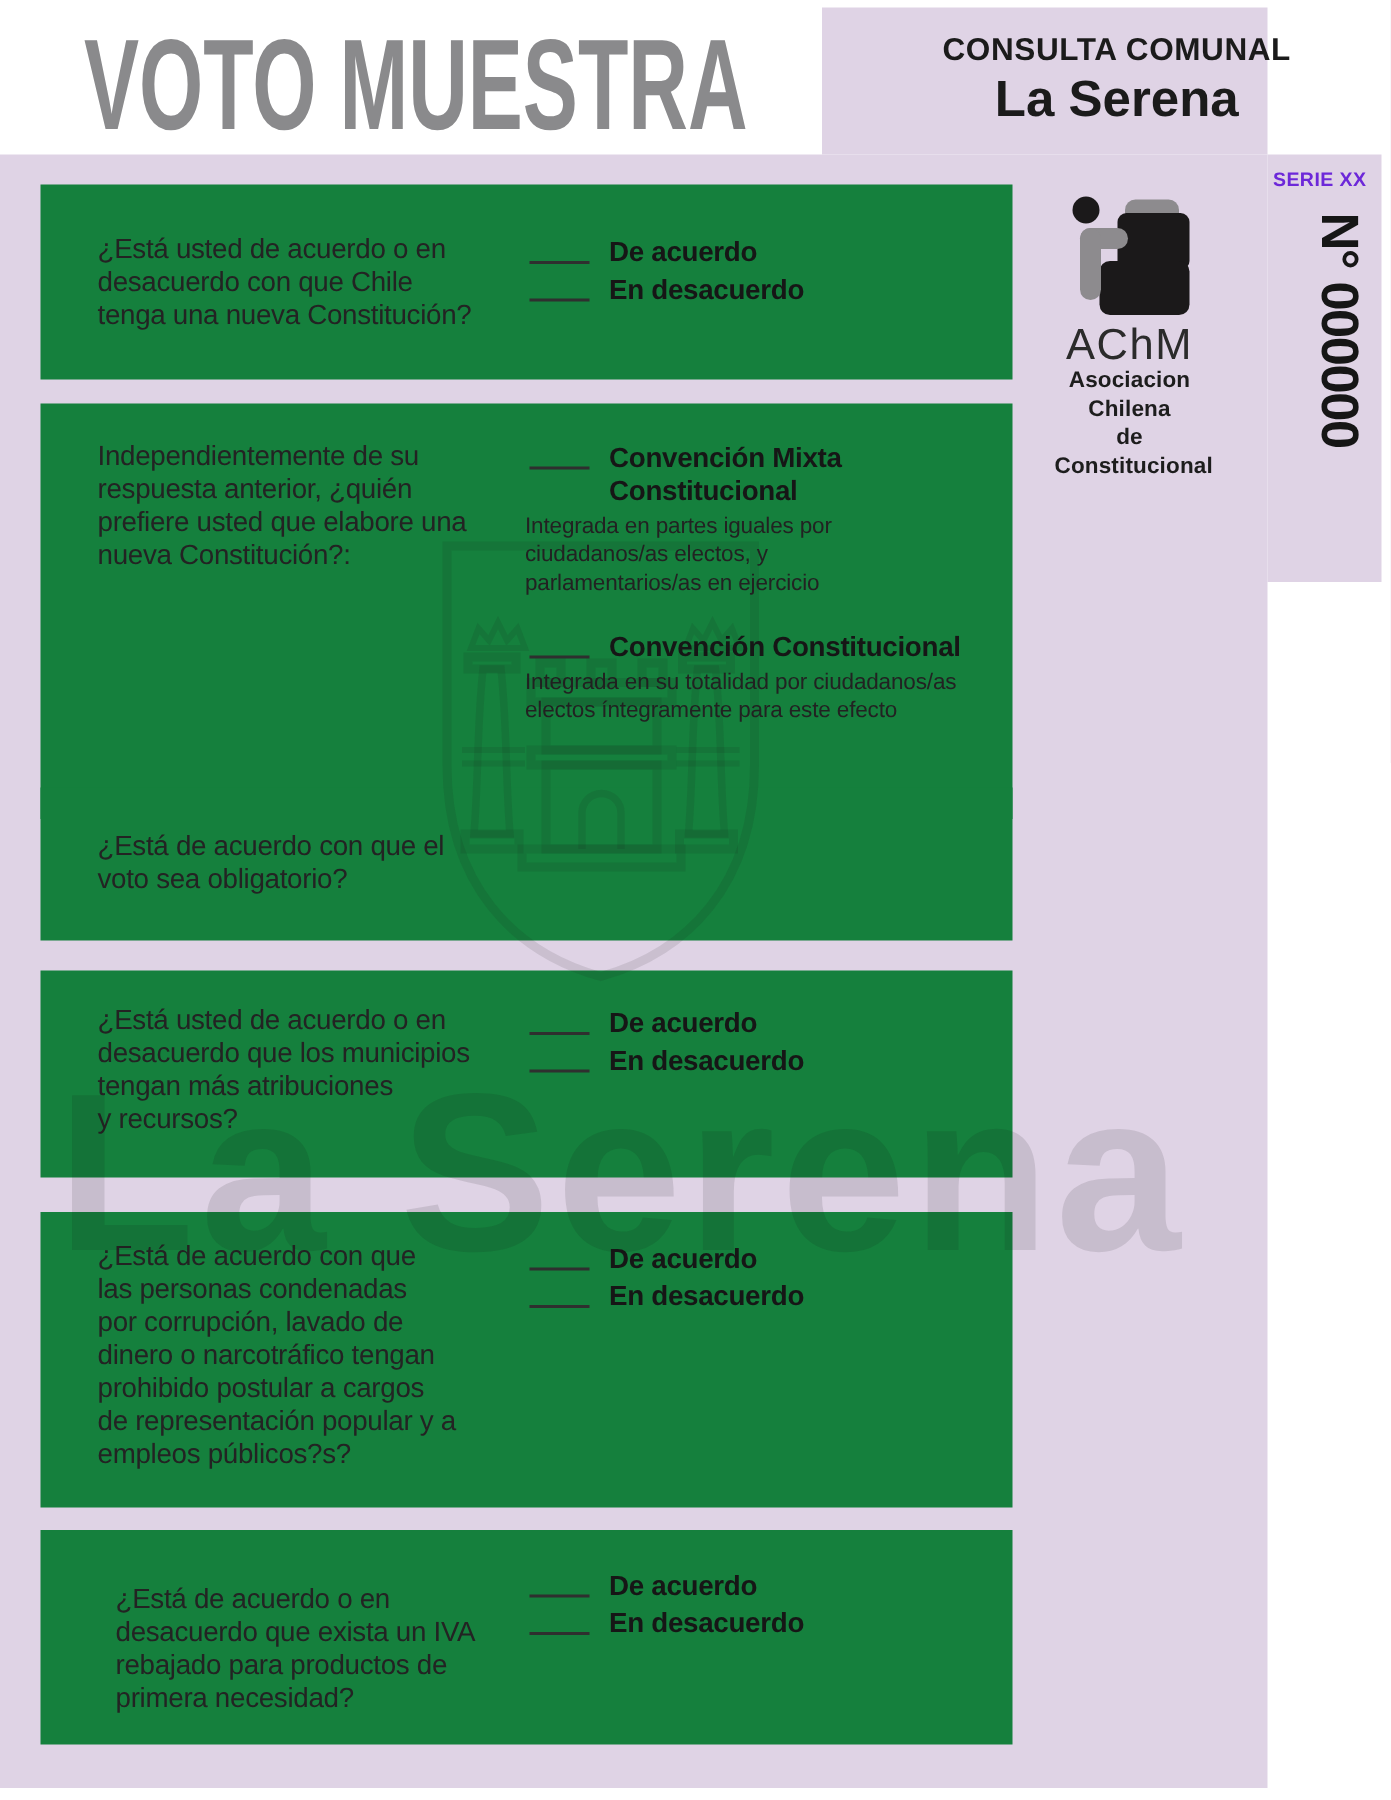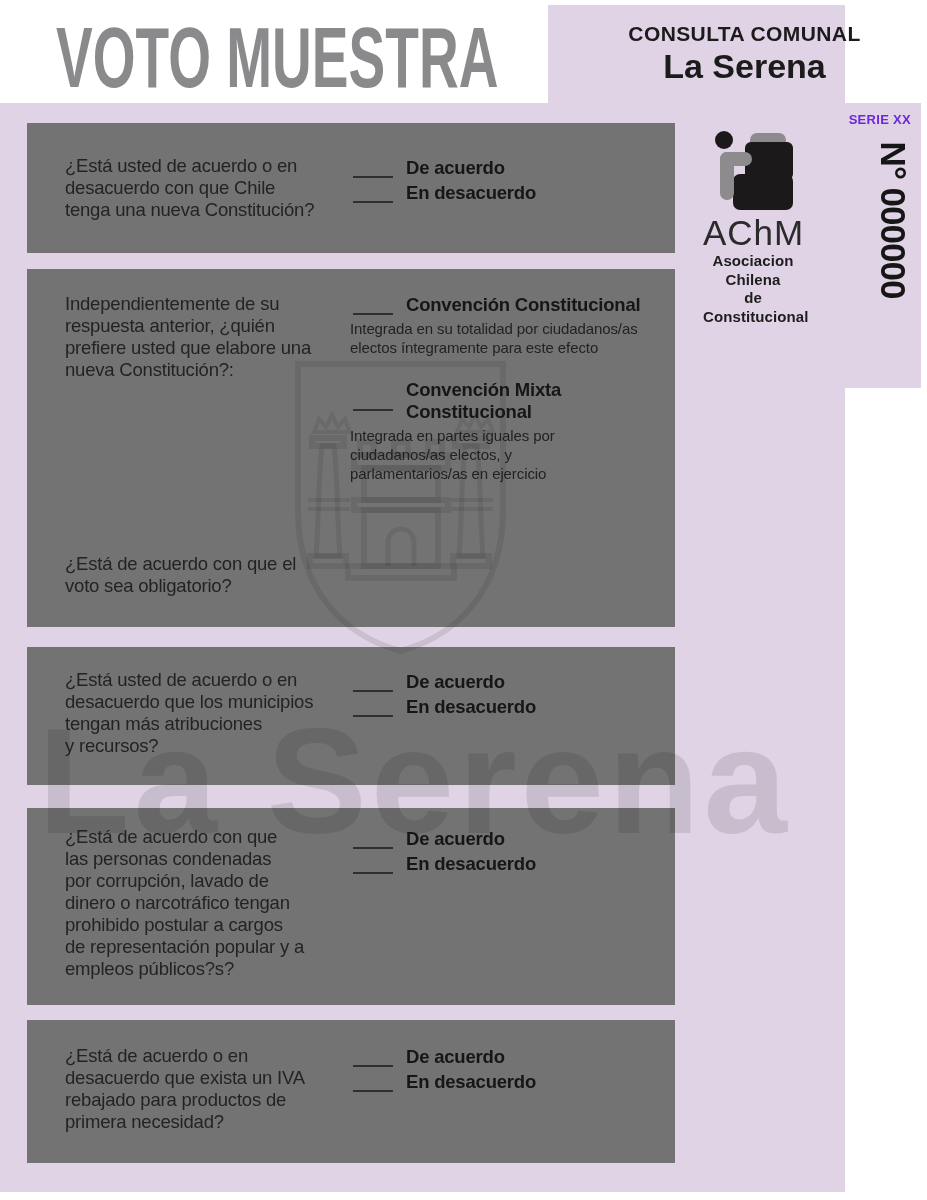--- a/index.html
+++ b/index.html
@@ -33,53 +33,53 @@
   .serial-number{
     position:absolute;left:893px;top:220px;
     font-size:35px;font-weight:700;letter-spacing:-1px;color:#161616;
     white-space:nowrap;line-height:1;
     transform:translate(-50%,-50%) rotate(90deg);
   }
 
   
   .achm{position:absolute;left:703px;top:128px;width:100px;text-align:center;}
   .achm svg{display:block;margin:0 auto;}
-  .achm-acronym{font-size:35px;font-weight:400;letter-spacing:1px;color:#2b2b2b;line-height:1.05;margin-top:2px;}
+  .achm-acronym{font-size:29px;font-weight:400;letter-spacing:1px;color:#2b2b2b;line-height:1.05;margin-top:2px;}
   .achm-sub{font-size:15px;font-weight:700;color:#1d1d1d;line-height:1.25;letter-spacing:0.1px;}
 
   
-  .qbox{position:absolute;left:27px;width:648px;background:#737373;z-index:2;}
+  .qbox{position:absolute;left:27px;width:648px;background:#15803d;z-index:2;}
   #b1{top:123px;height:130px;}
   #b2{top:269px;height:277px;}
   #b3{top:525px;height:102px;}
   #b4{top:647px;height:138px;}
   #b5{top:808px;height:197px;}
   #b6{top:1020px;height:143px;}
 
   .q-text{
     position:absolute;left:38px;
     font-size:18.5px;line-height:22px;letter-spacing:-0.2px;
     white-space:pre-line;color:#232323;
   }
   #b1 .q-text{top:32px;}
   #b2 .q-text{top:24px;}
   #b3 .q-text{top:28px;}
   #b4 .q-text{top:22px;}
   #b5 .q-text{top:18px;}
-  #b6 .q-text{top:25px;}
+  #b6 .q-text{top:35px;margin-left:12px;}
 
   .opts{position:absolute;left:326px;top:0;width:322px;}
   #b1 .opts{top:34px;}
   #b2 .opts{top:25px;}
   #b3 .opts{top:29px;}
   #b4 .opts{top:24px;}
   #b5 .opts{top:20px;}
   #b6 .opts{top:26px;}
 
-  .opt-row{display:flex;align-items:center;}
+  .opt-row{display:flex;align-items:flex-start;}
   .opt-row + .opt-row{margin-top:3px;}
   .blank{
     display:inline-block;width:40px;height:17px;flex:0 0 40px;
     border-bottom:2.5px solid #2f2f2f;
   }
   .blank.second{margin-left:56px;}
   .opt-label{
     margin-left:13px;font-size:18.5px;font-weight:700;line-height:22px;
     letter-spacing:-0.2px;color:#161616;white-space:pre-line;
   }
@@ -150,34 +150,34 @@
 
   <section class="qbox" id="b2">
     <div class="q-text">Independientemente de su
 respuesta anterior, ¿quién
 prefiere usted que elabore una
 nueva Constitución?:</div>
     <div class="opts">
       <div class="opt-block">
         <div class="opt-row">
           <span class="blank"></span>
-          <span class="opt-label">Convención Constitucional</span>
-        </div>
-        <div class="opt-sub">Integrada en su totalidad por ciudadanos/as
-electos íntegramente para este efecto</div>
-      </div>
-      <div class="opt-block">
-        <div class="opt-row">
-          <span class="blank"></span>
           <span class="opt-label">Convención Mixta
 Constitucional</span>
         </div>
         <div class="opt-sub">Integrada en partes iguales por
 ciudadanos/as electos, y
 parlamentarios/as en ejercicio</div>
+      </div>
+      <div class="opt-block">
+        <div class="opt-row">
+          <span class="blank"></span>
+          <span class="opt-label">Convención Constitucional</span>
+        </div>
+        <div class="opt-sub">Integrada en su totalidad por ciudadanos/as
+electos íntegramente para este efecto</div>
       </div>
     </div>
   </section>
 
   <section class="qbox" id="b3">
     <div class="q-text">¿Está de acuerdo con que el
 voto sea obligatorio?</div>
   </section>
 
   <section class="qbox" id="b4">

